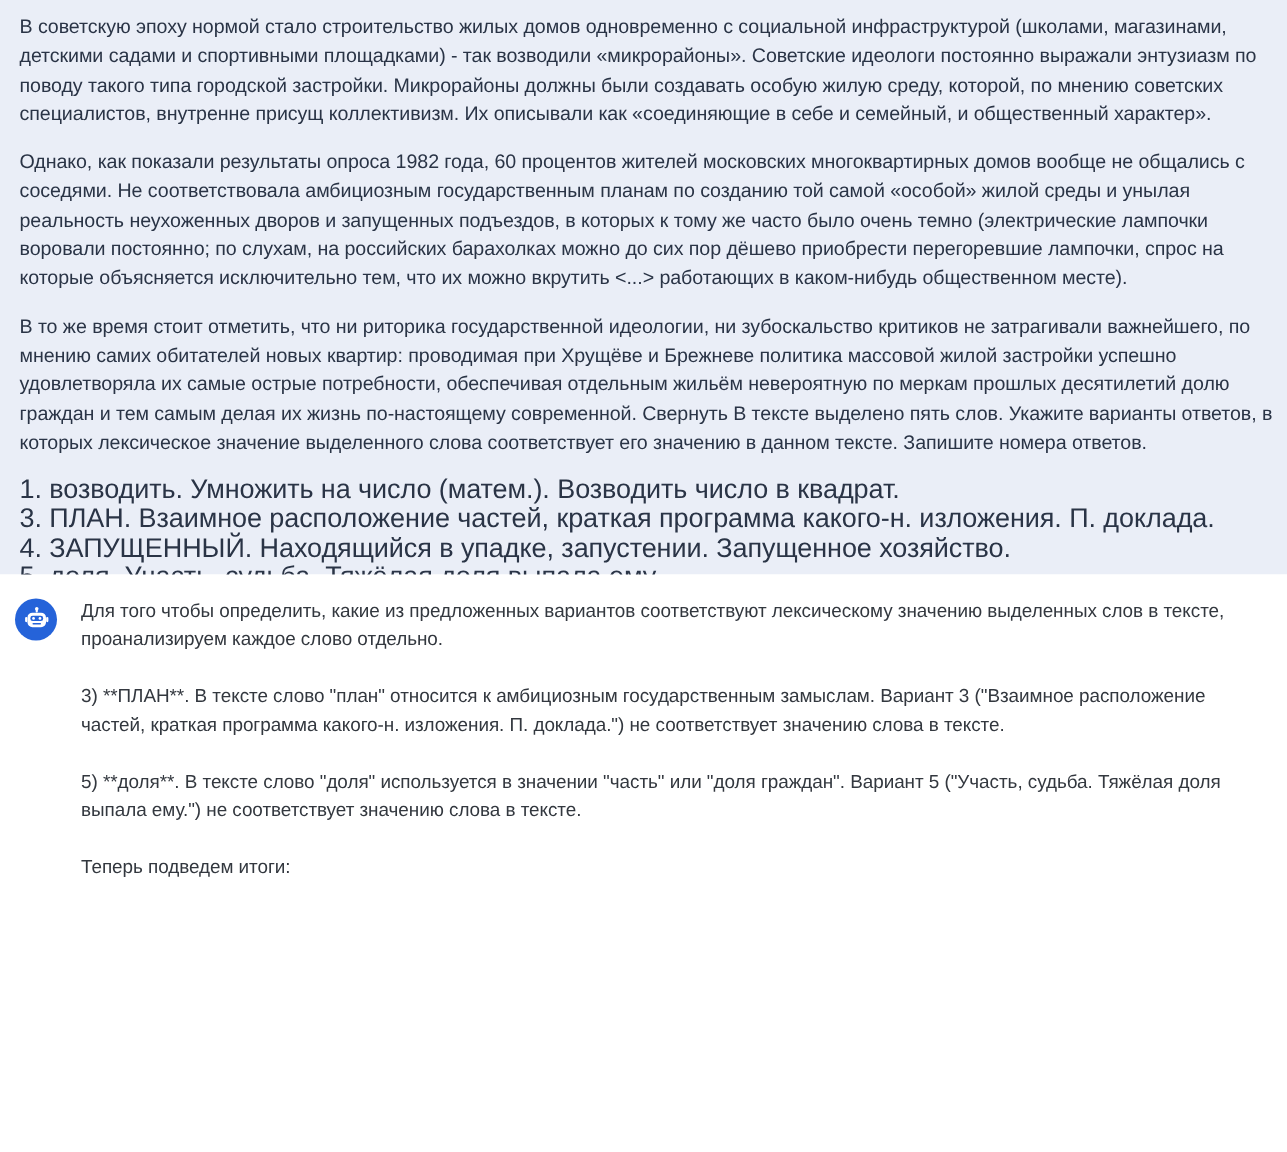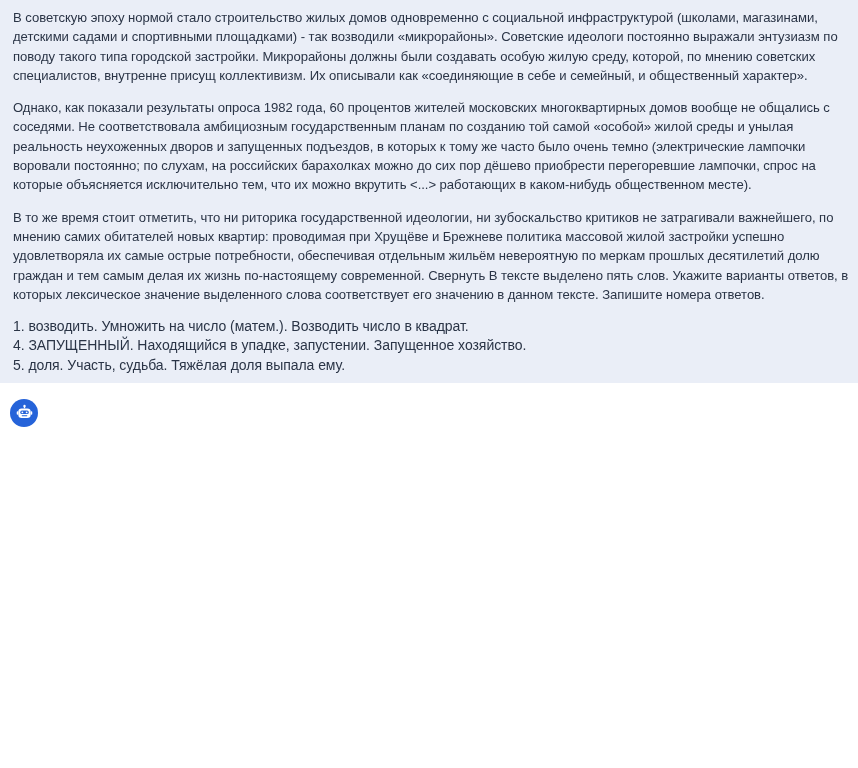--- a/index.html
+++ b/index.html
@@ -40,21 +40,21 @@
     max-width: 838px;
     letter-spacing: -0.05px;
   }
   .q-list {
     margin: 0;
     padding: 0;
     list-style: none;
   }
   .q-list li {
     color: #2a3446;
-    font-size: 14px;
+    font-size: 18px;
     line-height: 19.3px;
     margin: 0;
     letter-spacing: -0.05px;
   }
 
   
   .answer-block {
     position: absolute;
     top: 383px;
     left: 0;
@@ -105,20 +105,21 @@
   <section class="question-block">
 
     <p class="q-para">В советскую эпоху нормой стало строительство жилых домов одновременно с социальной инфраструктурой (школами, магазинами, детскими садами и спортивными площадками) - так возводили «микрорайоны». Советские идеологи постоянно выражали энтузиазм по поводу такого типа городской застройки. Микрорайоны должны были создавать особую жилую среду, которой, по мнению советских специалистов, внутренне присущ коллективизм. Их описывали как «соединяющие в себе и семейный, и общественный характер».</p>
 
     <p class="q-para">Однако, как показали результаты опроса 1982 года, 60 процентов жителей московских многоквартирных домов вообще не общались с соседями. Не соответствовала амбициозным государственным планам по созданию той самой «особой» жилой среды и унылая реальность неухоженных дворов и запущенных подъездов, в которых к тому же часто было очень темно (электрические лампочки воровали постоянно; по слухам, на российских барахолках можно до сих пор дёшево приобрести перегоревшие лампочки, спрос на которые объясняется исключительно тем, что их можно вкрутить &lt;...&gt; работающих в каком-нибудь общественном месте).</p>
 
     <p class="q-para">В то же время стоит отметить, что ни риторика государственной идеологии, ни зубоскальство критиков не затрагивали важнейшего, по мнению самих обитателей новых квартир: проводимая при Хрущёве и Брежневе политика массовой жилой застройки успешно удовлетворяла их самые острые потребности, обеспечивая отдельным жильём невероятную по меркам прошлых десятилетий долю граждан и тем самым делая их жизнь по-настоящему современной. Свернуть В тексте выделено пять слов. Укажите варианты ответов, в которых лексическое значение выделенного слова соответствует его значению в данном тексте. Запишите номера ответов.</p>
 
     <ul class="q-list">
       <li>1. возводить. Умножить на число (матем.). Возводить число в квадрат.</li>
+      <li>3. ПЛАН. Взаимное расположение частей, краткая программа какого-н. изложения. П. доклада.</li>
       <li>4. ЗАПУЩЕННЫЙ. Находящийся в упадке, запустении. Запущенное хозяйство.</li>
       <li>5. доля. Участь, судьба. Тяжёлая доля выпала ему.</li>
     </ul>
 
   </section>
 
   <section class="answer-block">
 
     <div class="avatar">
       <span>
@@ -137,24 +138,28 @@
           <rect x="8.4" y="14.3" width="7.2" height="1.25" rx="0.6" fill="#2563d9"></rect>
 
           <rect x="2.2" y="9.2" width="1.9" height="4.4" rx="0.9" fill="#ffffff"></rect>
           <rect x="19.9" y="9.2" width="1.9" height="4.4" rx="0.9" fill="#ffffff"></rect>
         </svg>
       </span>
     </div>
 
     <div class="answer-body">
 
+      <p class="a-para">Для того чтобы определить, какие из предложенных вариантов соответствуют лексическому значению выделенных слов в тексте, проанализируем каждое слово отдельно.</p>
 
 
 
+      <p class="a-para">3) **ПЛАН**. В тексте слово "план" относится к амбициозным государственным замыслам. Вариант 3 ("Взаимное расположение частей, краткая программа какого-н. изложения. П. доклада.") не соответствует значению слова в тексте.</p>
 
 
+      <p class="a-para">5) **доля**. В тексте слово "доля" используется в значении "часть" или "доля граждан". Вариант 5 ("Участь, судьба. Тяжёлая доля выпала ему.") не соответствует значению слова в тексте.</p>
 
+      <p class="a-para">Теперь подведем итоги:</p>
 
     </div>
 
   </section>
 
 </div>
 
 </body></html>

